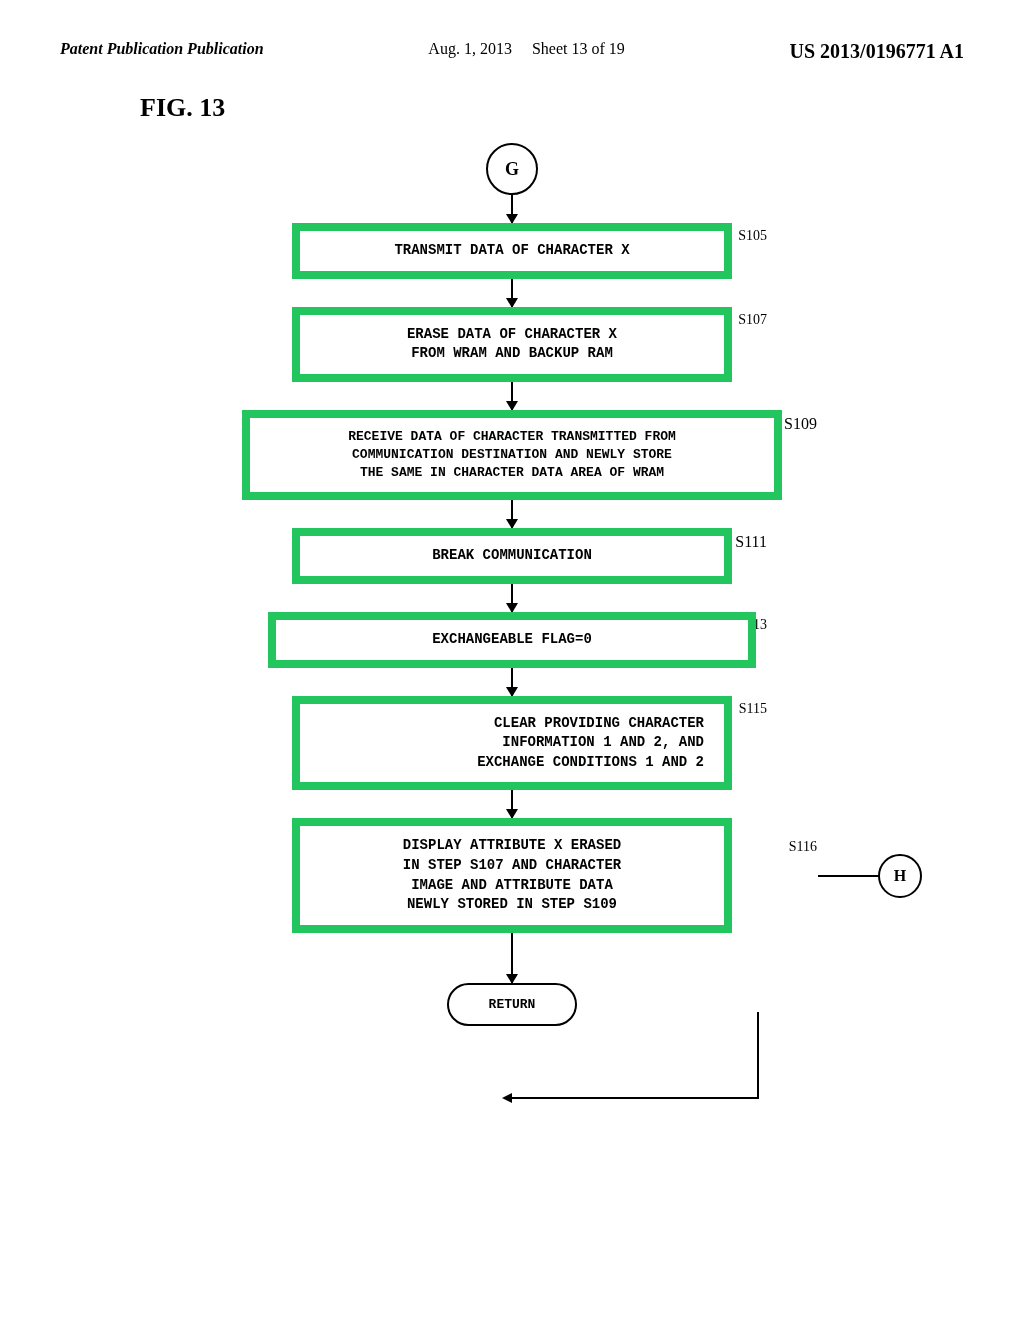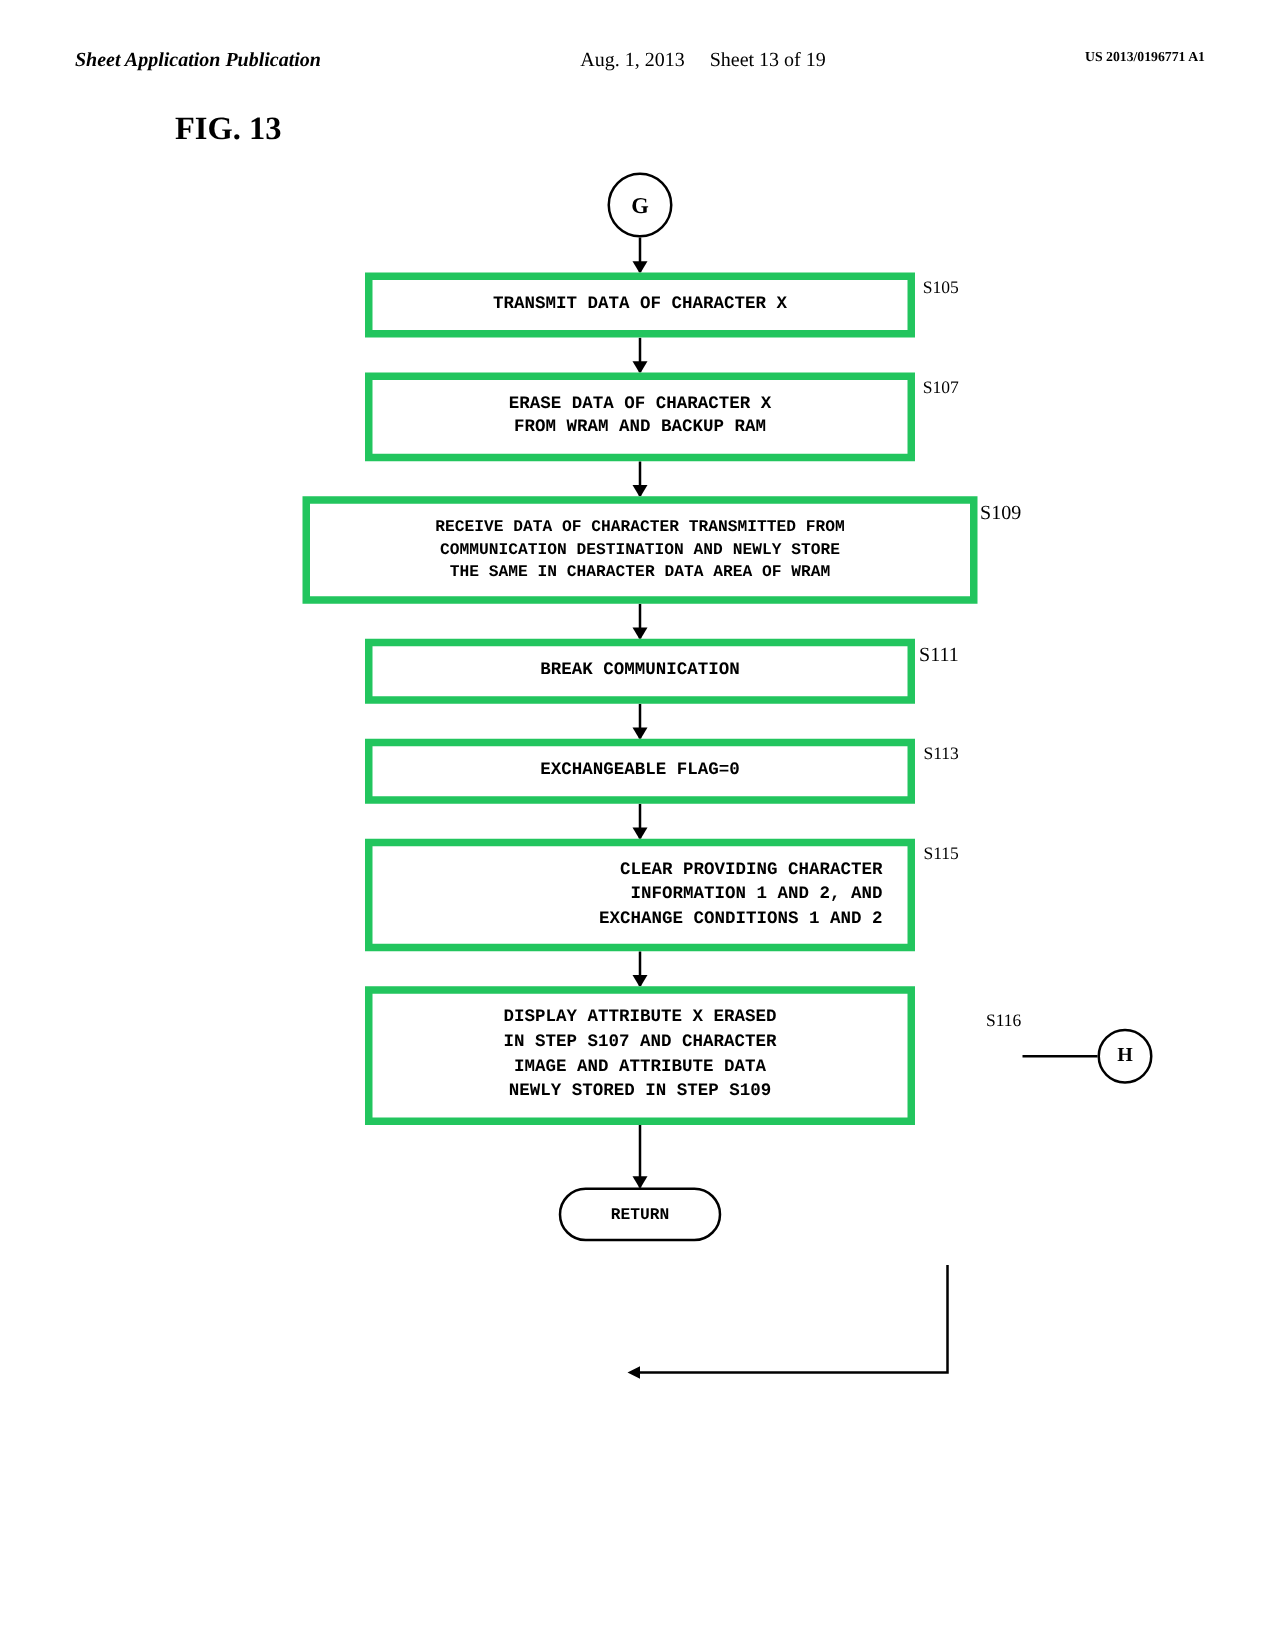--- a/index.html
+++ b/index.html
@@ -33,21 +33,21 @@
       font-weight: bold;
       font-style: italic;
     }
 
     .header-center {
       font-size: 16px;
       text-align: center;
     }
 
     .header-right {
-      font-size: 11px;
+      font-size: 20px;
       font-weight: bold;
     }
 
     .fig-label {
       font-size: 26px;
       font-weight: bold;
       margin-top: 20px;
       margin-bottom: 20px;
       margin-left: 80px;
     }
@@ -87,21 +87,21 @@
       position: absolute;
       bottom: -1px;
       left: 50%;
       transform: translateX(-50%);
       border-left: 6px solid transparent;
       border-right: 6px solid transparent;
       border-top: 10px solid #000;
     }
 
     .process-box {
-      border: 6px solid #22c55e;
+      border: 8px solid #22c55e;
       padding: 10px 20px;
       text-align: center;
       font-size: 14px;
       font-family: 'Courier New', Courier, monospace;
       font-weight: bold;
       background: #fff;
       position: relative;
       z-index: 2;
       line-height: 1.4;
     }
@@ -125,21 +125,21 @@
       position: relative;
       z-index: 2;
     }
   </style>
 </head>
 <body>
 
 <div class="page">
 
   <div class="header">
-    <div class="header-left">Sheet Application Publication</div>
+    <div class="header-left">Patent Publication Publication</div>
     <div class="header-center">
       <span>Aug. 1, 2013</span>
       &nbsp;&nbsp;&nbsp;
       <span>Sheet 13 of 19</span>
     </div>
     <div class="header-right">US 2013/0196771 A1</div>
   </div>
 
   <div class="fig-label">FIG. 13</div>
 
@@ -186,21 +186,21 @@
     <div class="box-container" style="width: 500px;">
       <div class="process-box" style="width: 440px;">
         <span>BREAK COMMUNICATION</span>
       </div>
       <div style="position:absolute; right: -5px; top: 5px; font-size:16px; font-family:'Times New Roman',serif;">S111</div>
     </div>
 
     <div class="arrow-down" style="height: 28px;"></div>
 
     <div class="box-container" style="width: 500px;">
-      <div class="process-box" style="width: 440px;">
+      <div class="process-box" style="width: 488px;">
         <span>EXCHANGEABLE FLAG=0</span>
       </div>
       <div style="position:absolute; right: -5px; top: 5px; font-size:14px; font-family:'Times New Roman',serif;">S113</div>
     </div>
 
     <div class="arrow-down" style="height: 28px;"></div>
 
     <div class="box-container" style="width: 500px;">
       <div class="process-box" style="width: 440px; text-align: right;">
         <span>CLEAR PROVIDING CHARACTER</span><br>

